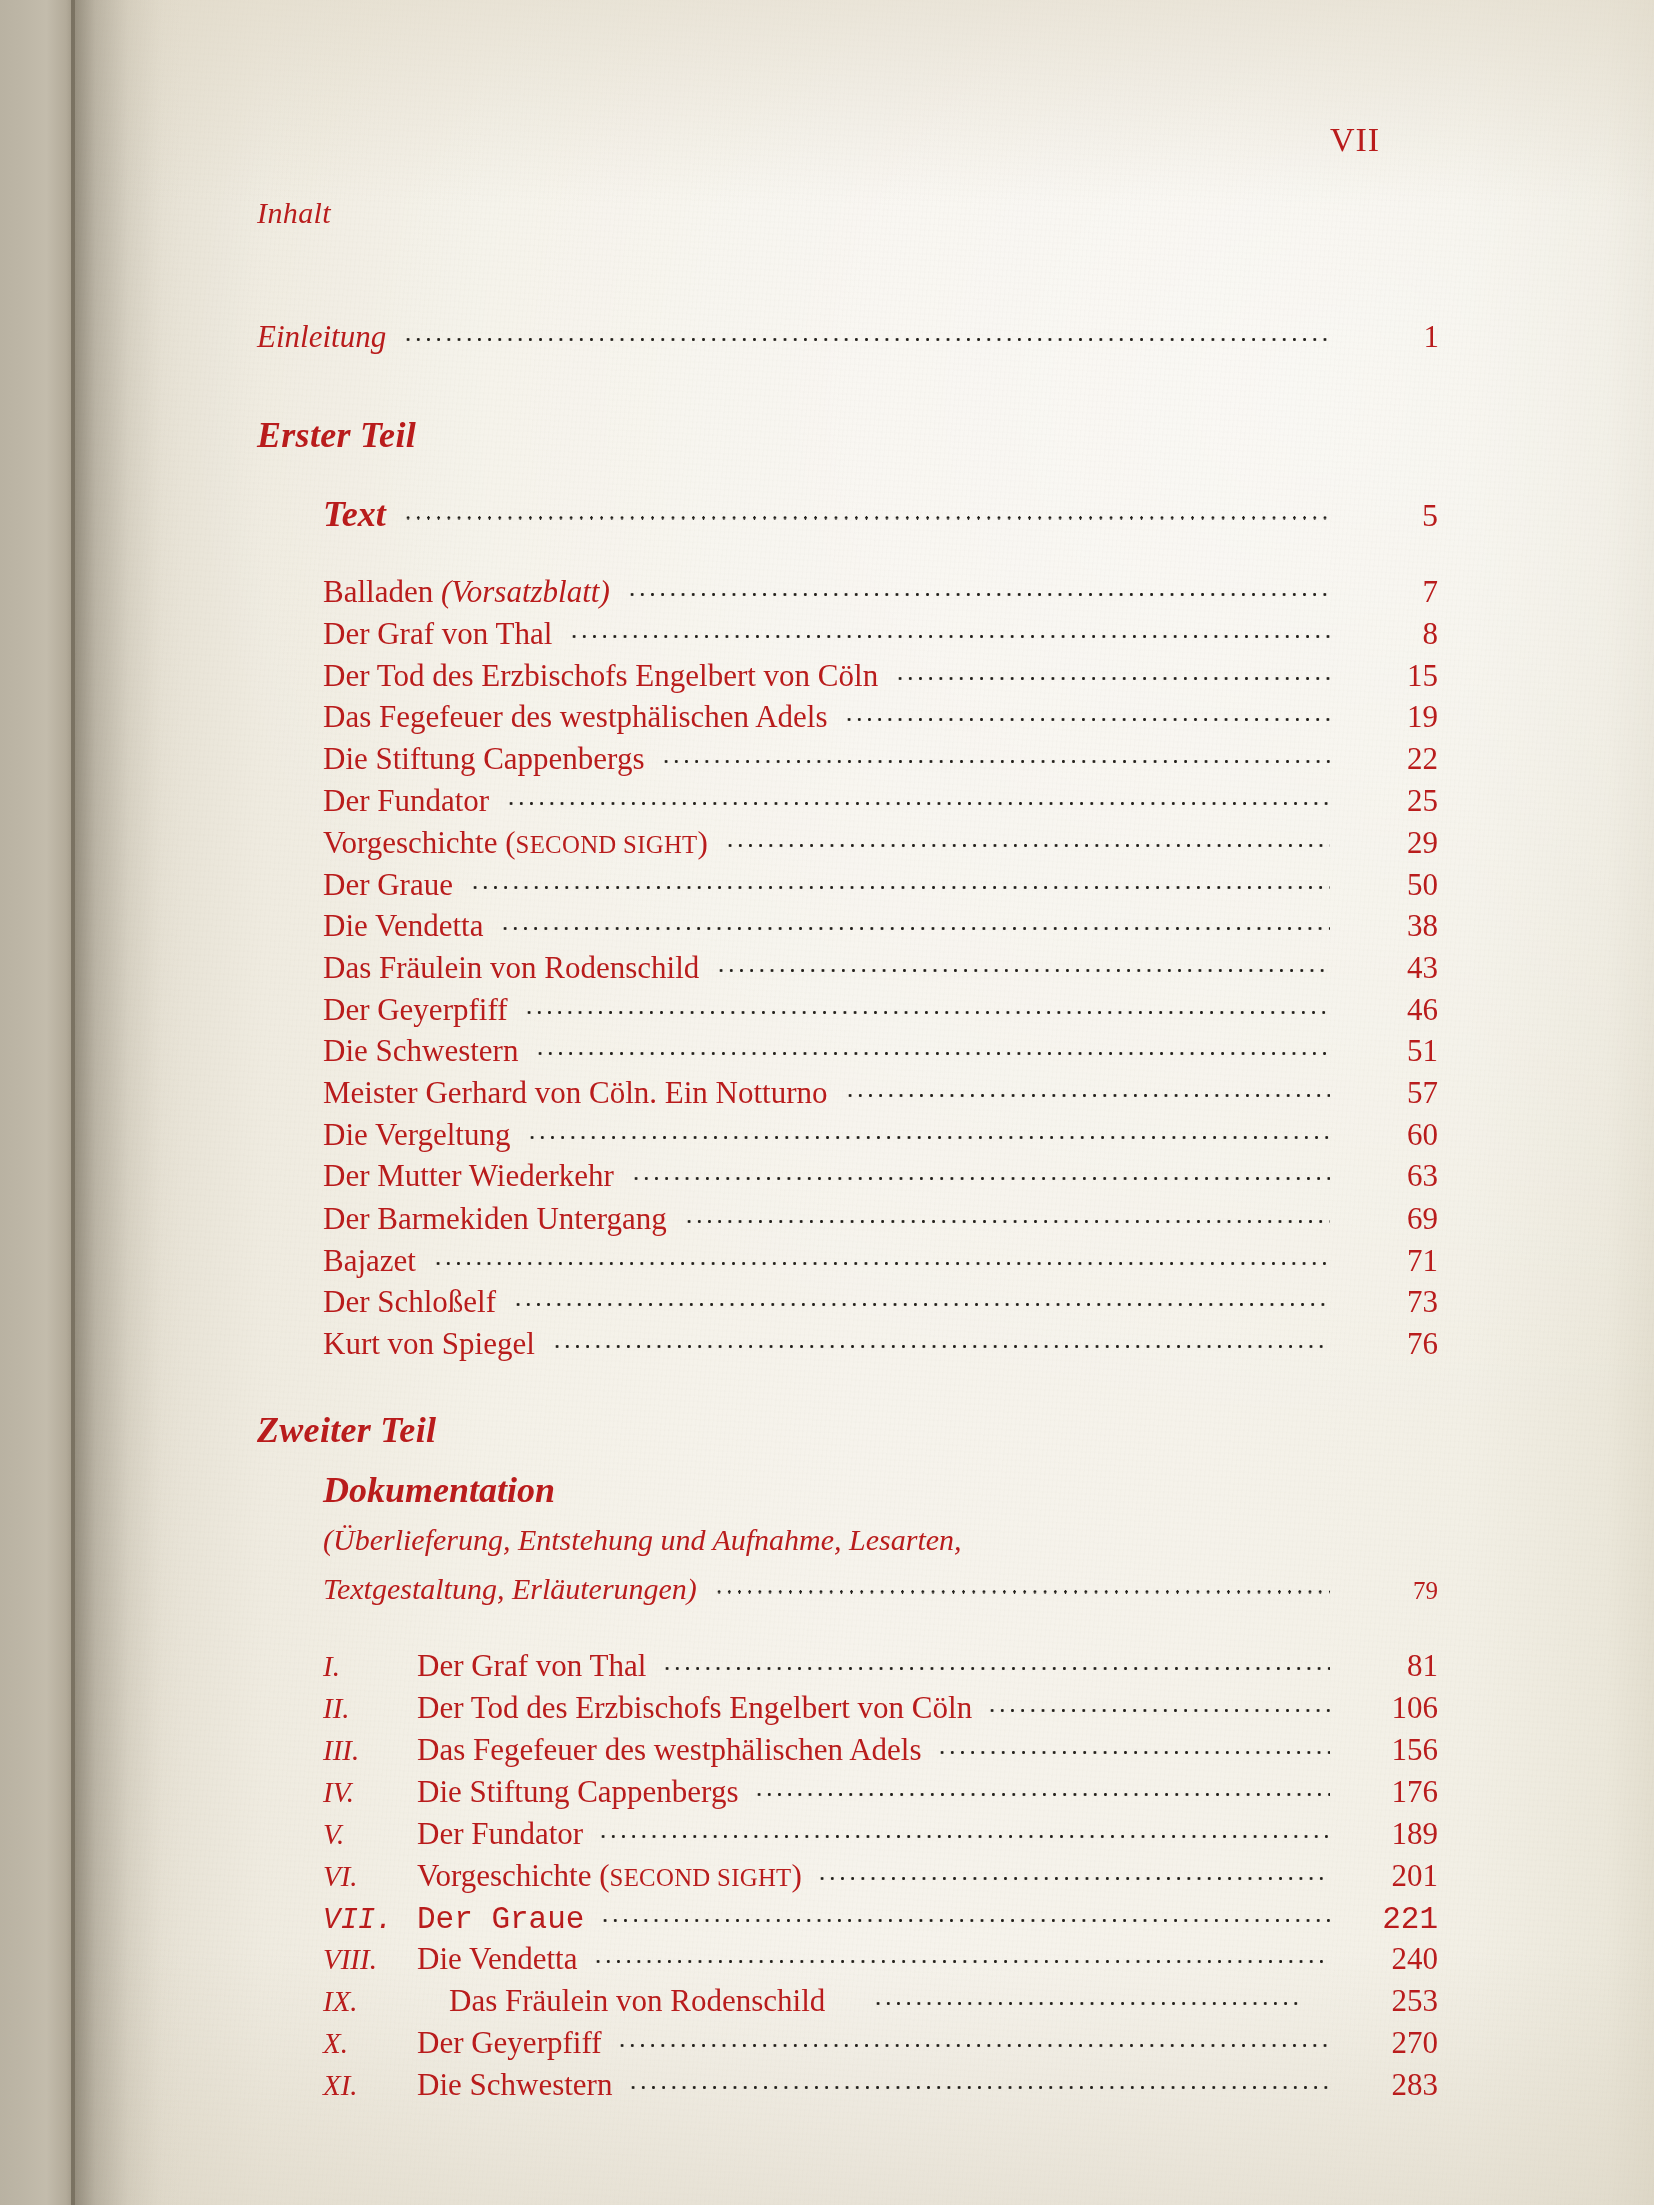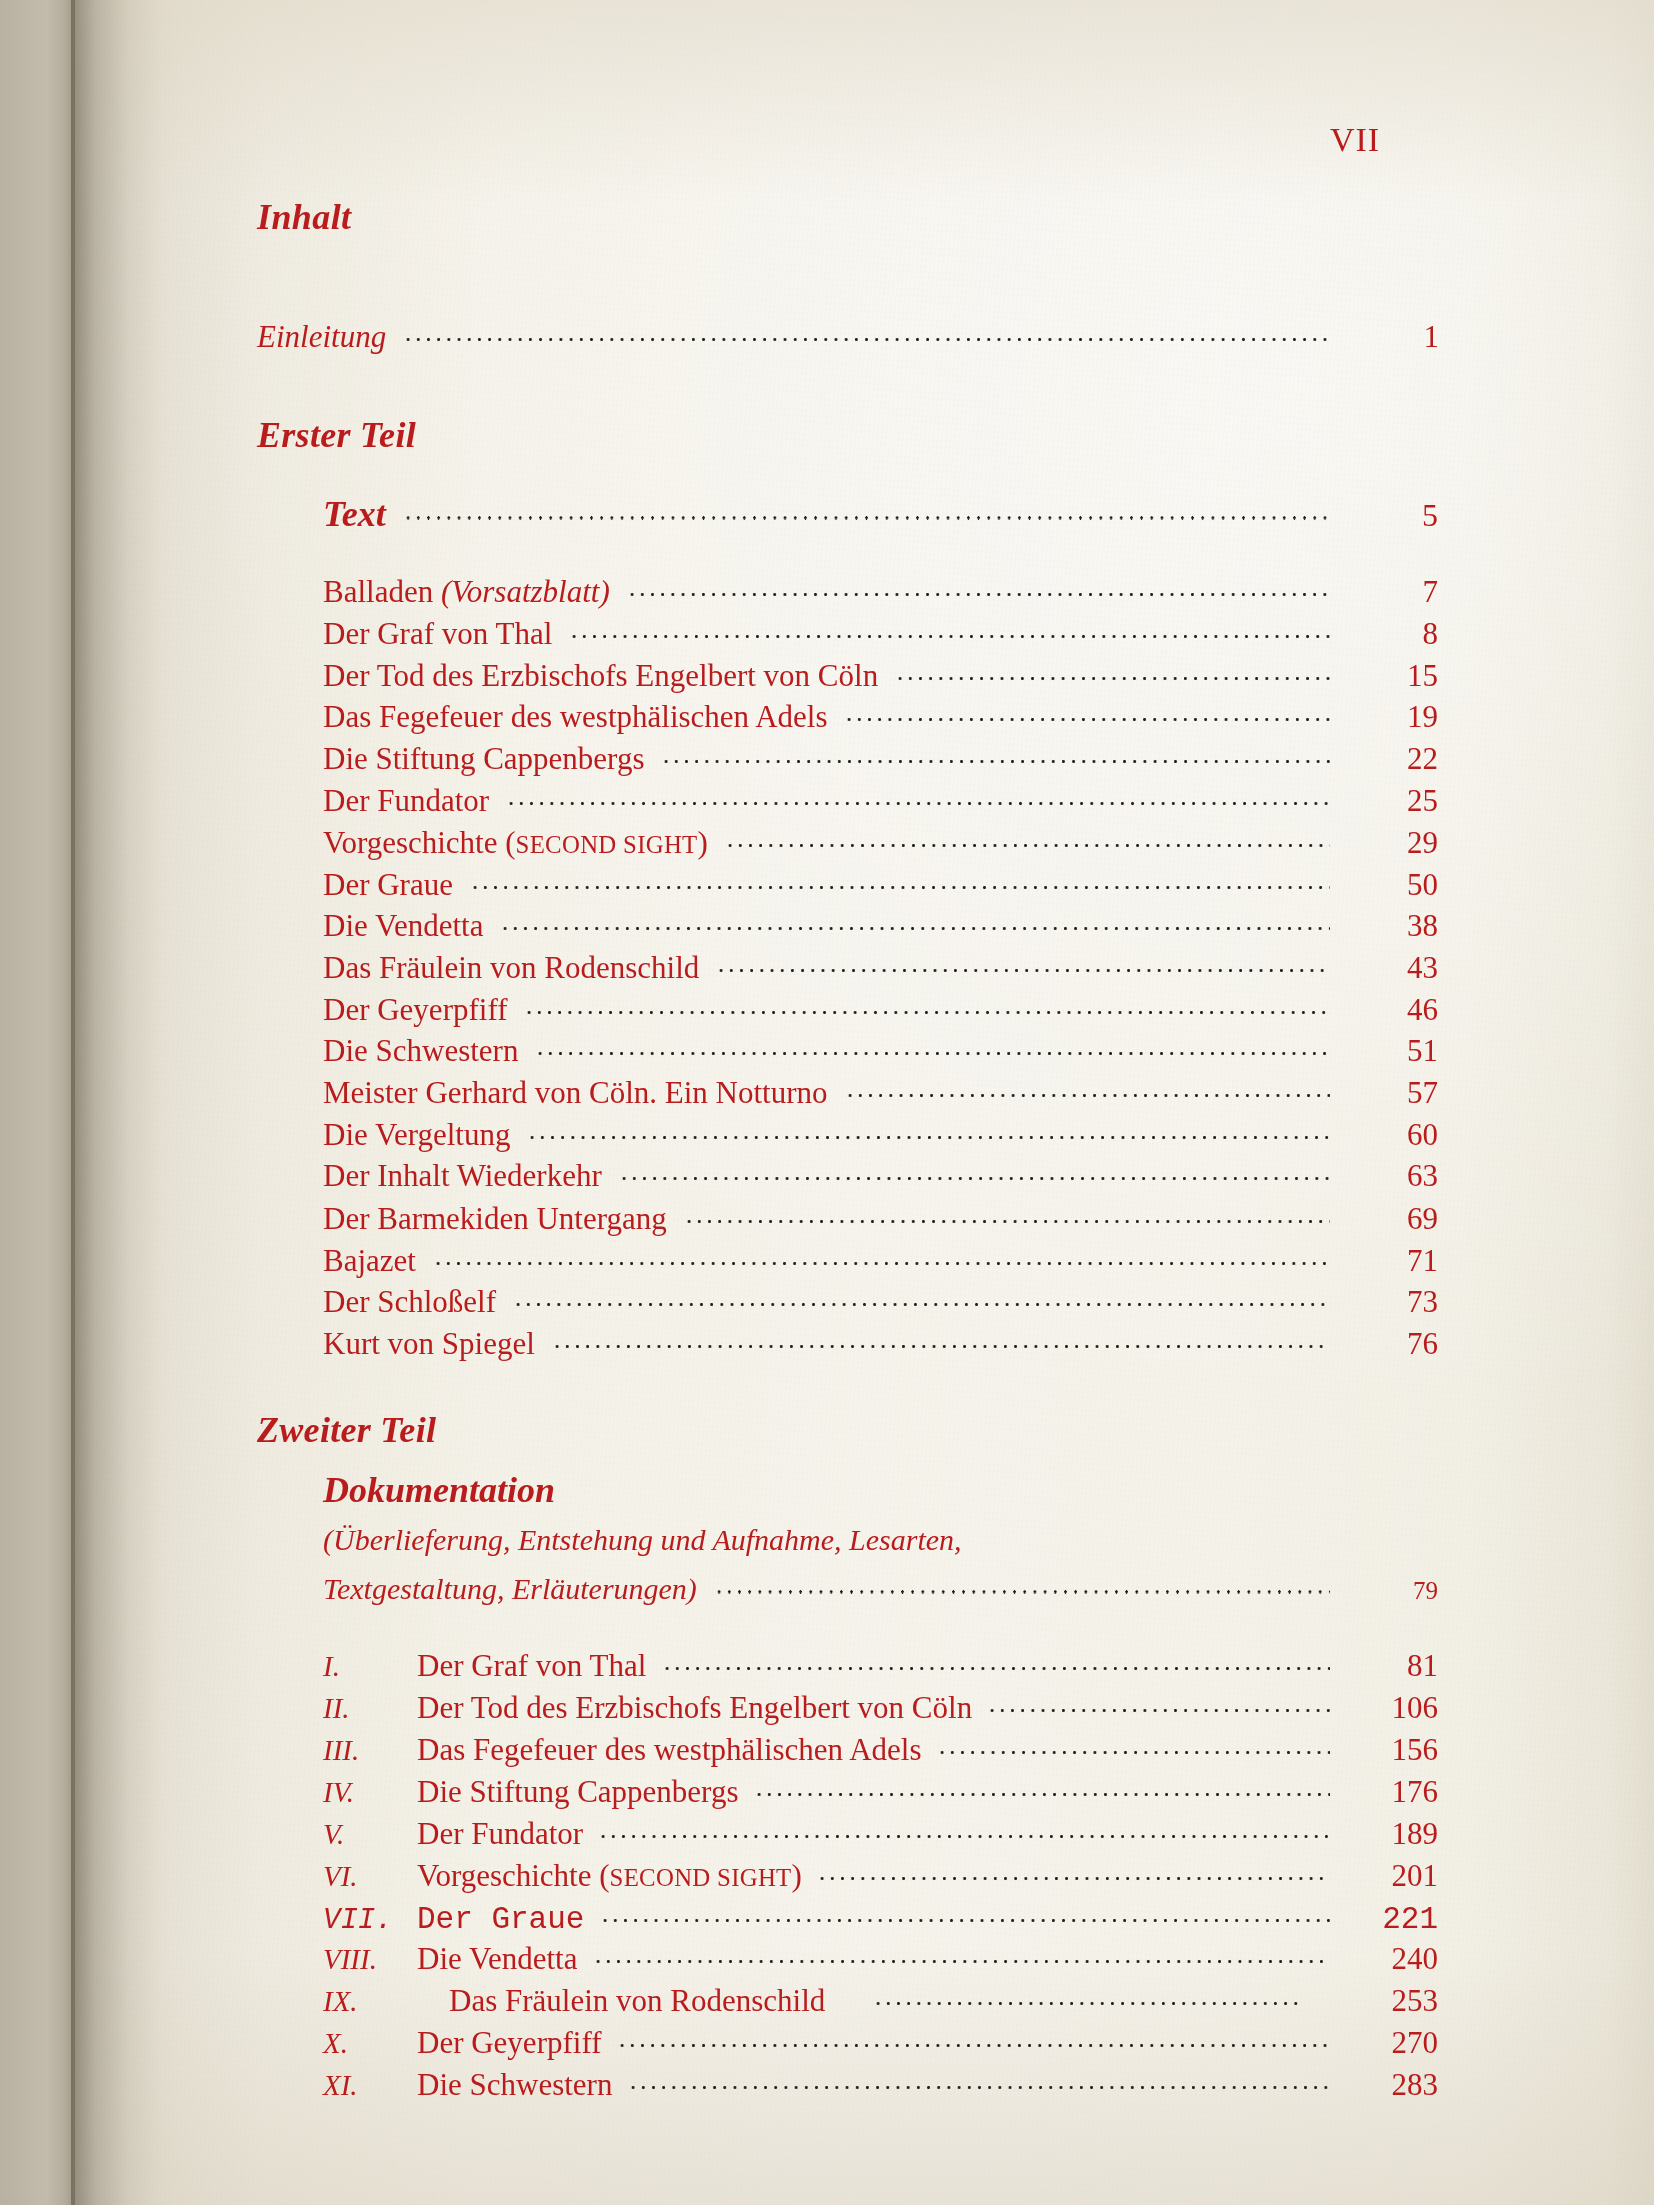--- a/index.html
+++ b/index.html
@@ -111,22 +111,22 @@
     width: 170px;
     text-align: center;
     font-size: 34px;
     letter-spacing: 0.9px;
   }
 
   .title-inhalt {
     position: absolute;
     left: 245px;
     top: 196px;
-    font-size: 36px;
-    font-weight: bold;
+    font-size: 30px;
+    font-weight: normal;
     font-style: italic;
     letter-spacing: 0.4px;
   }
 
   
   .row {
     position: absolute;
     display: flex;
     align-items: baseline;
     width: 1182px;
@@ -334,21 +334,21 @@
           <span class="label">Meister Gerhard von Cöln. Ein Notturno</span>
           <span class="lead"></span>
           <span class="pg">57</span>
         </div>
         <div class="row r-ballad" style="top: 1114px;">
           <span class="label">Die Vergeltung</span>
           <span class="lead"></span>
           <span class="pg">60</span>
         </div>
         <div class="row r-ballad" style="top: 1155px;">
-          <span class="label">Der Inhalt Wiederkehr</span>
+          <span class="label">Der Mutter Wiederkehr</span>
           <span class="lead"></span>
           <span class="pg">63</span>
         </div>
         <div class="row r-ballad" style="top: 1198px;">
           <span class="label">Der Barmekiden Untergang</span>
           <span class="lead"></span>
           <span class="pg">69</span>
         </div>
         <div class="row r-ballad" style="top: 1240px;">
           <span class="label">Bajazet</span>

